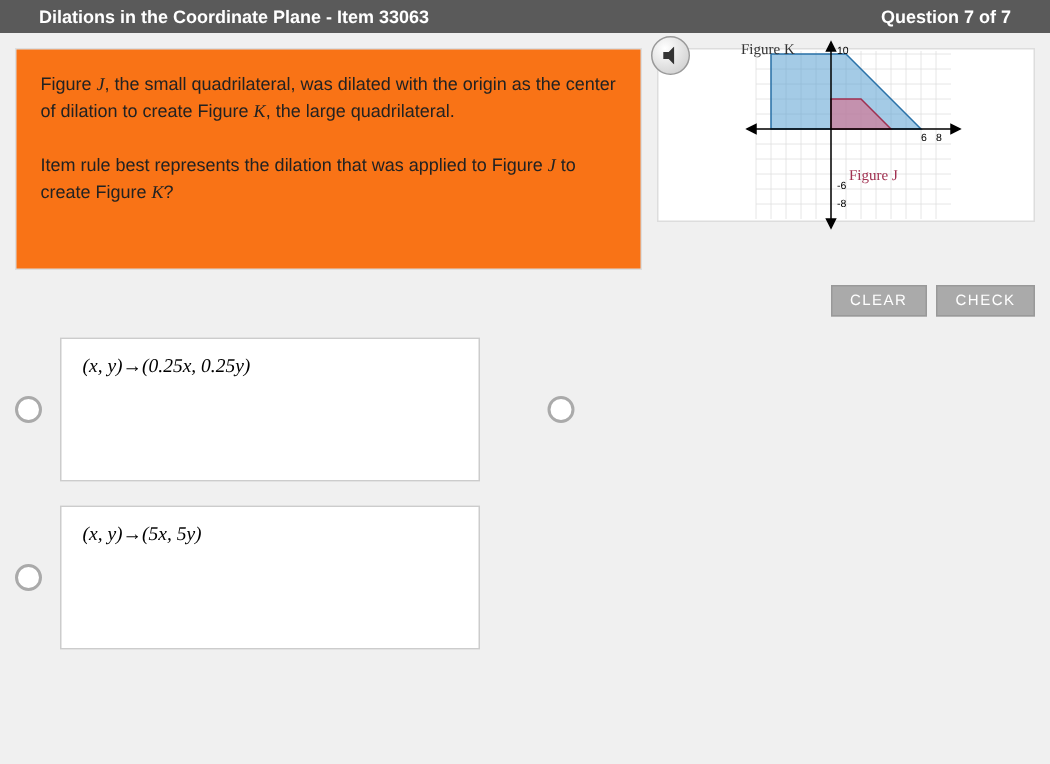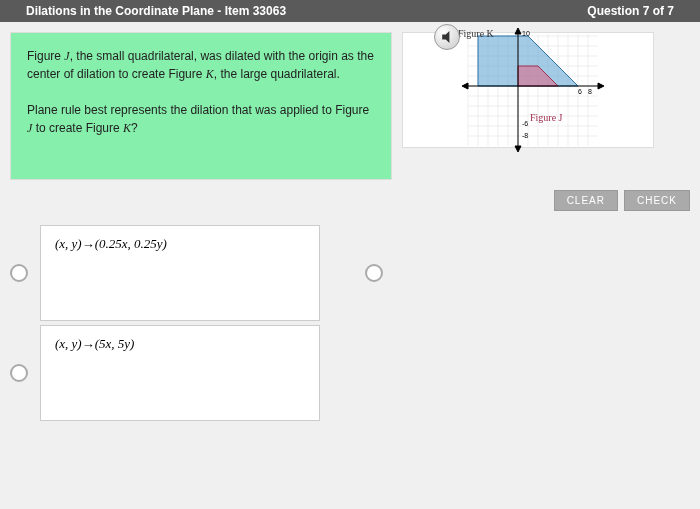--- a/index.html
+++ b/index.html
@@ -28,24 +28,24 @@
     flex-direction: column;
     gap: 10px;
     position: relative;
   }
   .top-row {
     display: flex;
     gap: 10px;
     position: relative;
   }
   .question-card {
-    background: #86efac;
+    background: #f97316;
     border: 1px solid #ddd;
     padding: 14px 16px;
-    width: 382px;
+    width: 418px;
     height: 148px;
     font-size: 12px;
     color: #222;
     line-height: 1.5;
   }
   .figure-card {
     background: #fff;
     border: 1px solid #ddd;
     width: 252px;
     height: 116px;
@@ -81,21 +81,21 @@
     border:1px solid #999;
     padding:4px 12px;
     font-size:10px;
     letter-spacing:1px;
     cursor:pointer;
   }
   .choices {
     display:grid;
     grid-template-columns: 1fr 1fr;
     grid-template-rows: 1fr 1fr;
-    gap: 4px 30px;
+    gap: 16px 30px;
     margin-top: 4px;
   }
   .choice {
     display:flex;
     align-items:center;
     gap:8px;
   }
   .radio {
     width:18px;
     height:18px;
@@ -149,21 +149,21 @@
         <polygon points="1,3 4,3 7,0 7,10 4,7 1,7" fill="#333"></polygon>
       </svg>
     </div>
 
     <div class="question-card">
       <p>
         <span>Figure </span><span class="qi">J</span><span>, the small quadrilateral, was dilated with the origin as the center of dilation to create Figure </span><span class="qi">K</span><span>, the large quadrilateral.</span>
       </p>
       <br>
       <p>
-        <span>Plane rule best represents the dilation that was applied to Figure </span><span class="qi">J</span><span> to create Figure </span><span class="qi">K</span><span>?</span>
+        <span>Item rule best represents the dilation that was applied to Figure </span><span class="qi">J</span><span> to create Figure </span><span class="qi">K</span><span>?</span>
       </p>
     </div>
 
     <div class="figure-card">
       <div class="graph">
         <div class="fig-label" style="left:10px; top:2px;">Figure K</div>
         <div class="fig-label" style="left:82px; top:86px; color:#a03050;">Figure J</div>
         <svg viewBox="0 0 160 128">
 
           <g stroke="#ddd" stroke-width="0.5">

